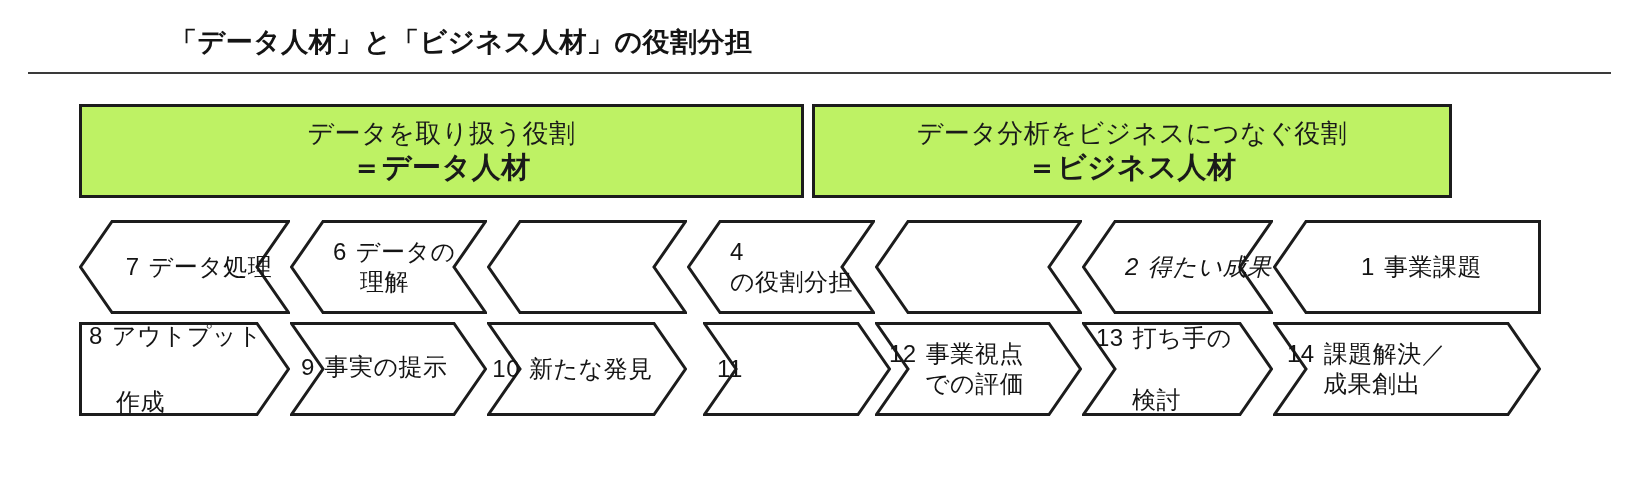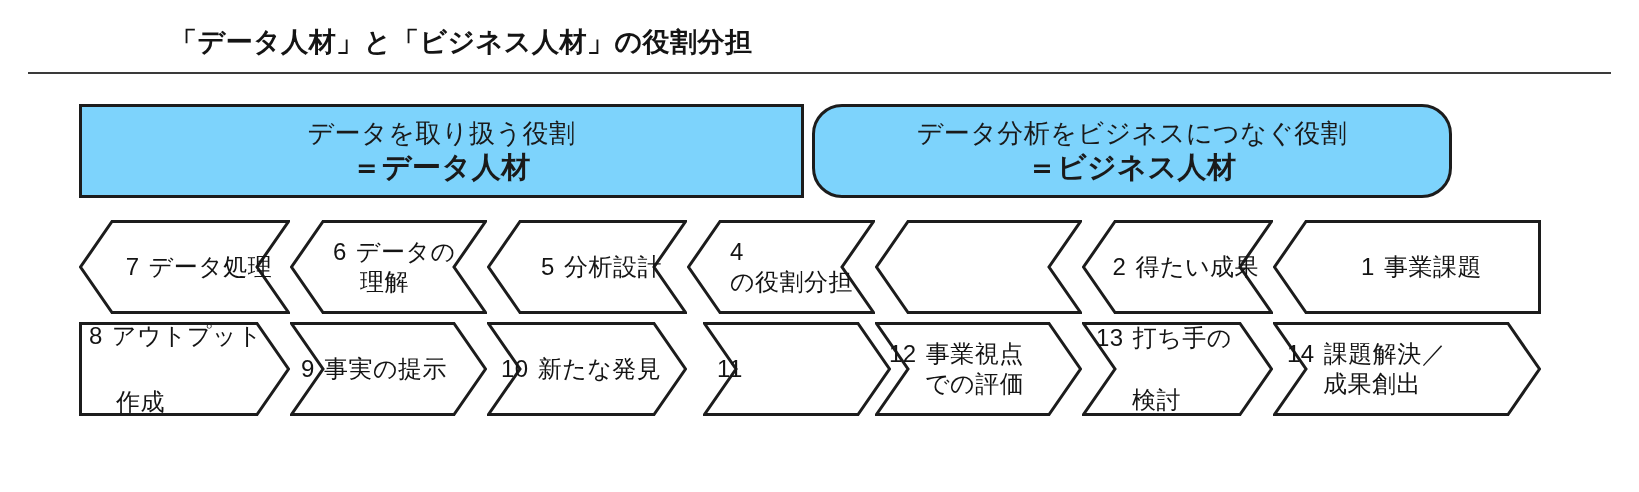--- a/index.html
+++ b/index.html
@@ -40,29 +40,29 @@
     border-top: 2px solid #3a3a3a;
   }
 
   
   .hdr {
     position: absolute;
     top: 104px;
     height: 94px;
     box-sizing: border-box;
     border: 3px solid #1c1c1c;
-    background: #7dd3fc;
+    background: #bef264;
     display: flex;
     flex-direction: column;
     align-items: center;
     justify-content: center;
     text-align: center;
   }
   .hdr-left  { left: 79px;  width: 725px; }
-  .hdr-right { left: 812px; width: 640px; border-radius: 30px; }
+  .hdr-right { left: 812px; width: 640px; }
   .hdr-line1 {
     font-size: 26px;
     font-weight: 500;
     line-height: 1.18;
     letter-spacing: 0.5px;
   }
   .hdr-line2 {
     font-size: 29px;
     font-weight: 800;
     line-height: 1.18;
@@ -150,43 +150,40 @@
         </svg>
         <div class="chev-label align-left" style="left: 43px; width: 140px;">
           <span class="lbl-row"><span>6</span><span class="num-sp"></span>データの</span>
           <span class="lbl-row" style="padding-left: 27px;">理解</span>
         </div>
       </div>
       <div class="chev" style="left: 487px; width: 200px;">
         <svg width="200" height="94">
           <polygon points="33,1.5 198.5,1.5 167,47 198.5,92.5 33,92.5 1.5,47" fill="#ffffff" stroke="#1c1c1c" stroke-width="3" stroke-linejoin="miter"></polygon>
         </svg>
-        <div class="chev-label" style="left: 43px; width: 143px; align-items: center;">
-          <span class="lbl-row"><span>5</span><span class="num-sp"></span>分析設計</span>
-        </div>
       </div>
       <div class="chev" style="left: 687px; width: 188px;">
         <svg width="188" height="94">
           <polygon points="33,1.5 186.5,1.5 155,47 186.5,92.5 33,92.5 1.5,47" fill="#ffffff" stroke="#1c1c1c" stroke-width="3" stroke-linejoin="miter"></polygon>
         </svg>
         <div class="chev-label align-left" style="left: 43px; width: 131px;">
           <span class="lbl-row">4</span>
           <span class="lbl-row">の役割分担</span>
         </div>
       </div>
       <div class="chev" style="left: 875px; width: 207px;">
         <svg width="207" height="94">
           <polygon points="33,1.5 205.5,1.5 174,47 205.5,92.5 33,92.5 1.5,47" fill="#ffffff" stroke="#1c1c1c" stroke-width="3" stroke-linejoin="miter"></polygon>
         </svg>
       </div>
       <div class="chev" style="left: 1082px; width: 191px;">
         <svg width="191" height="94">
           <polygon points="33,1.5 189.5,1.5 158,47 189.5,92.5 33,92.5 1.5,47" fill="#ffffff" stroke="#1c1c1c" stroke-width="3" stroke-linejoin="miter"></polygon>
         </svg>
-        <div class="chev-label" style="left: 43px; width: 134px; align-items: flex-end;">
+        <div class="chev-label" style="left: 43px; width: 134px; align-items: flex-start; font-style: italic;">
           <span class="lbl-row"><span>2</span><span class="num-sp"></span>得たい成果</span>
         </div>
       </div>
       <div class="chev" style="left: 1273px; width: 268px;">
         <svg width="268" height="94">
           <polygon points="33,1.5 266.5,1.5 266.5,92.5 33,92.5 1.5,47" fill="#ffffff" stroke="#1c1c1c" stroke-width="3" stroke-linejoin="miter"></polygon>
         </svg>
         <div class="chev-label" style="left: 43px; width: 211px; align-items: center;">
           <span class="lbl-row"><span>1</span><span class="num-sp"></span>事業課題</span>
         </div>
@@ -199,29 +196,29 @@
         </svg>
         <div class="chev-label align-left" style="left: 10px; width: 154px; gap: 36px;">
           <span class="lbl-row"><span>8</span><span class="num-sp"></span>アウトプット</span>
           <span class="lbl-row" style="padding-left: 27px;">作成</span>
         </div>
       </div>
       <div class="chev" style="left: 290px; width: 197px;">
         <svg width="197" height="94">
           <polygon points="1.5,1.5 164,1.5 195.5,47 164,92.5 1.5,92.5 33,47" fill="#ffffff" stroke="#1c1c1c" stroke-width="3" stroke-linejoin="miter"></polygon>
         </svg>
-        <div class="chev-label" style="left: 14px; width: 140px; align-items: center;">
+        <div class="chev-label" style="left: 14px; width: 140px; align-items: center; font-family: Liberation Mono, monospace;">
           <span class="lbl-row"><span>9</span><span class="num-sp"></span>事実の提示</span>
         </div>
       </div>
       <div class="chev" style="left: 487px; width: 200px;">
         <svg width="200" height="94">
           <polygon points="1.5,1.5 167,1.5 198.5,47 167,92.5 1.5,92.5 33,47" fill="#ffffff" stroke="#1c1c1c" stroke-width="3" stroke-linejoin="miter"></polygon>
         </svg>
-        <div class="chev-label" style="left: 14px; width: 143px; align-items: flex-start;">
+        <div class="chev-label" style="left: 14px; width: 143px; align-items: center;">
           <span class="lbl-row"><span>10</span><span class="num-sp"></span>新たな発見</span>
         </div>
       </div>
       <div class="chev" style="left: 703px; width: 188px;">
         <svg width="188" height="94">
           <polygon points="1.5,1.5 155,1.5 186.5,47 155,92.5 1.5,92.5 33,47" fill="#ffffff" stroke="#1c1c1c" stroke-width="3" stroke-linejoin="miter"></polygon>
         </svg>
         <div class="chev-label align-left" style="left: 14px; width: 131px;">
           <span class="lbl-row">11</span>
         </div>

